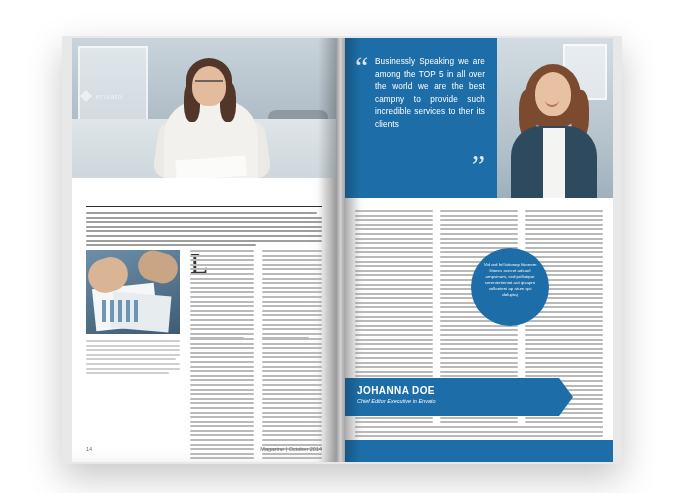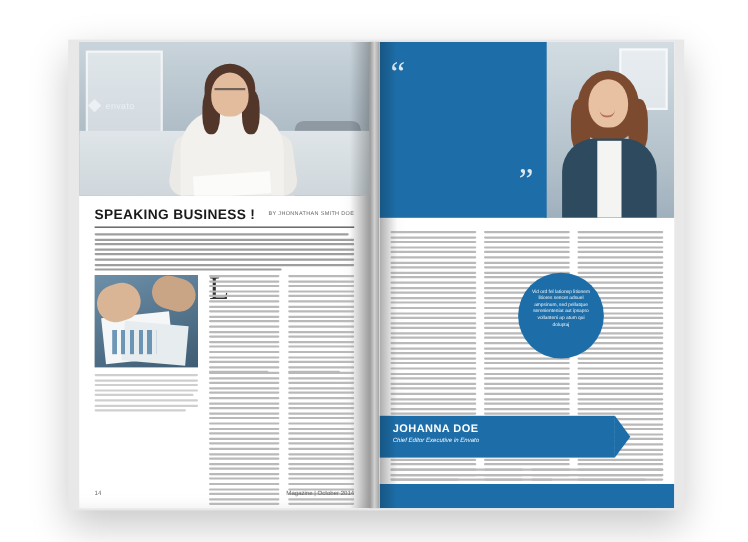--- a/index.html
+++ b/index.html
@@ -422,24 +422,20 @@
       <div class="lady-head"></div>
       <div class="glasses"></div>
       <div class="papers"></div>
 
       <div class="watermark">
         <span class="leaf"></span>
         <span class="wm-text">envato</span>
       </div>
     </div>
 
-    <div class="lp-head">
-      <h1 class="lp-title">SPEAKING BUSINESS !</h1>
-      <div class="lp-byline">BY JHONNATHAN SMITH DOE</div>
-    </div>
     <div class="lp-rule"></div>
 
     <div class="lines dark lp-intro">
         <div class="ln" style="width: 98%;"></div>
         <div class="ln" style="width: 100%;"></div>
         <div class="ln" style="width: 100%;"></div>
         <div class="ln" style="width: 100%;"></div>
         <div class="ln" style="width: 100%;"></div>
         <div class="ln" style="width: 100%;"></div>
         <div class="ln" style="width: 100%;"></div>
@@ -588,20 +584,21 @@
       <div class="r-hair-side2"></div>
       <div class="r-hair"></div>
       <div class="r-head"></div>
       <div class="r-smile"></div>
       <div class="r-body"></div>
       <div class="r-shirt"></div>
     </div>
 
     <div class="quote-block">
       <span class="quote-mark-open">“</span>
+      <div class="quote-text">Businessly Speaking we are among the TOP 5 in all over the world we are the best campny to provide such incredible services to ther its clients</div>
       <span class="quote-mark-close">”</span>
     </div>
 
     <div class="lines rp-col1">
         <div class="ln" style="width: 100%;"></div>
         <div class="ln" style="width: 100%;"></div>
         <div class="ln" style="width: 100%;"></div>
         <div class="ln" style="width: 100%;"></div>
         <div class="ln" style="width: 100%;"></div>
         <div class="ln" style="width: 100%;"></div>

